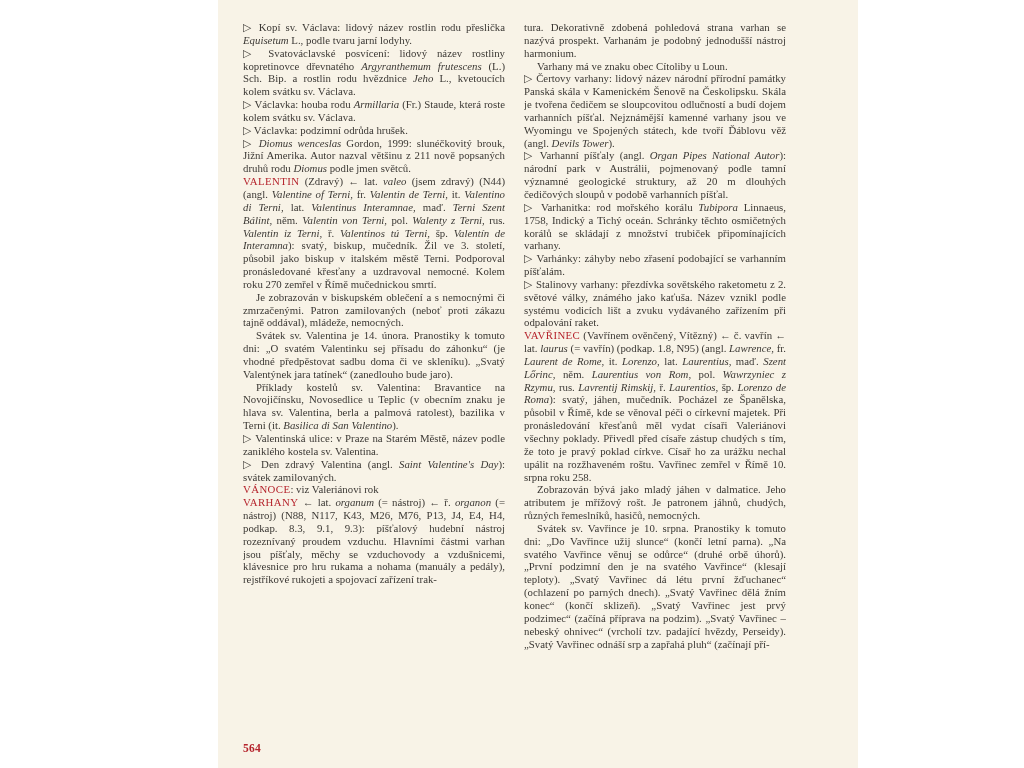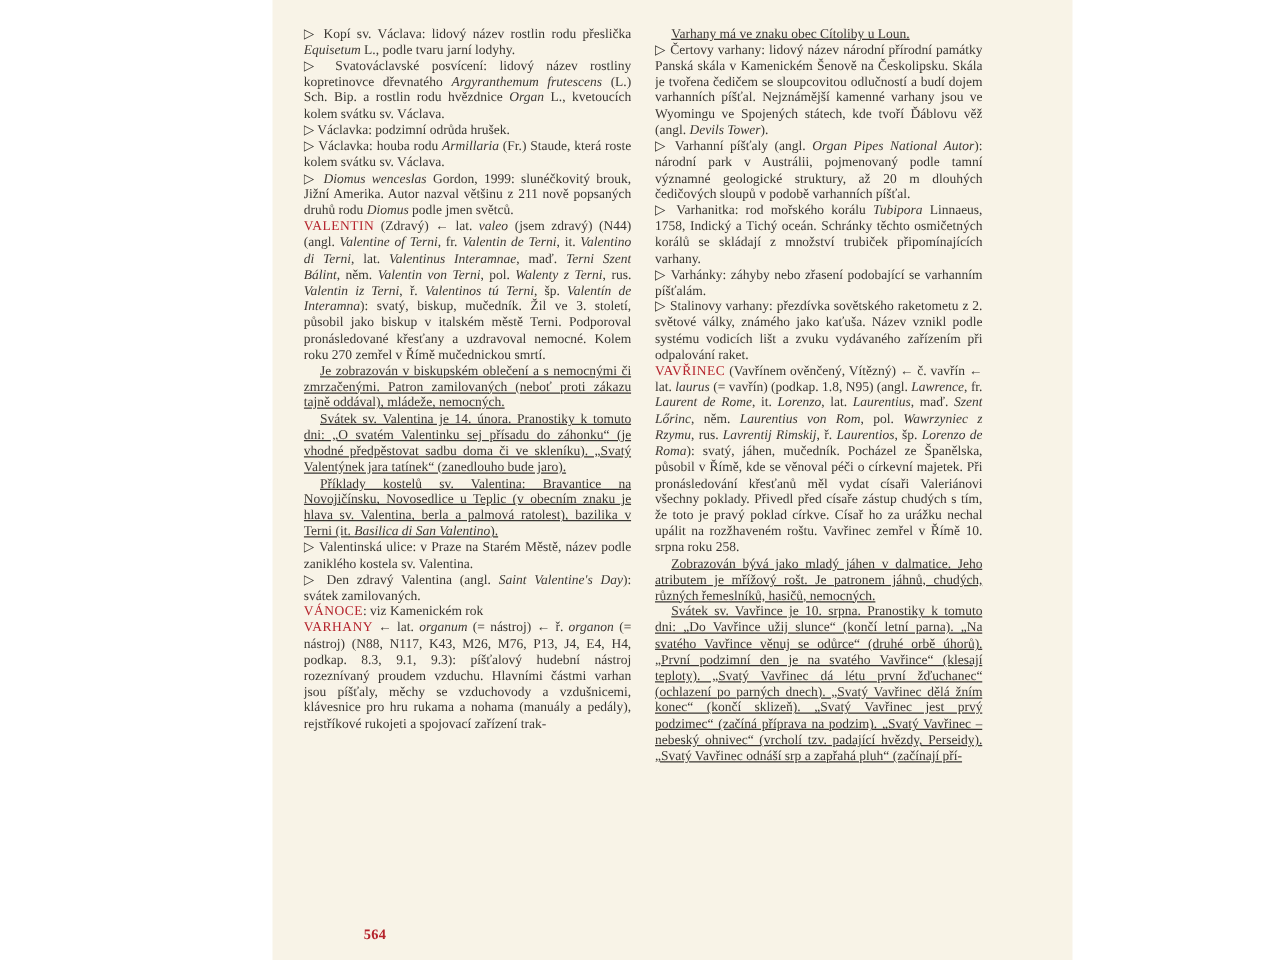--- a/index.html
+++ b/index.html
@@ -17,56 +17,57 @@
     position:absolute; left:25px; top:21px;
     display:flex; gap:19px;
   }
   .col {
     width:262px; height:722px; overflow:hidden;
     font-size:10.8px; line-height:12.85px;
     color:#3b3834;
     text-align:justify;
   }
   .para { margin:0; }
-  .para.indent { text-indent:13px;text-decoration:underline; }
+  .para.indent { text-indent:13px; }
   .run { }
   .italic { font-style:italic; }
   .headword { color:#b5232c; font-weight:normal; letter-spacing:0.4px; }
   .pagenum {
     position:absolute; left:25px; bottom:14px;
     color:#b5232c; font-weight:bold; font-size:11.5px;
     letter-spacing:0.3px;
   }
 </style>
 </head>
 <body>
 
 <div class="book-page" style="background: rgb(248, 243, 231);">
   <div class="content">
     <div class="col" style="color: rgb(59, 56, 52);">
         <p class="para"><span class="run">▷ Kopí sv. Václava: lidový název rostlin rodu přeslička </span><span class="run italic">Equisetum</span><span class="run"> L., podle tvaru jarní lodyhy.</span></p>
-        <p class="para"><span class="run">▷ Svatováclavské posvícení: lidový název rostliny kopretinovce dřevnatého </span><span class="run italic">Argyranthemum frutescens</span><span class="run"> (L.) Sch. Bip. a rostlin rodu hvězdnice </span><span class="run italic">Organ</span><span class="run"> L., kvetoucích kolem svátku sv. Václava.</span></p>
+        <p class="para"><span class="run">▷ Svatováclavské posvícení: lidový název rostliny kopretinovce dřevnatého </span><span class="run italic">Argyranthemum frutescens</span><span class="run"> (L.) Sch. Bip. a rostlin rodu hvězdnice </span><span class="run italic">Jeho</span><span class="run"> L., kvetoucích kolem svátku sv. Václava.</span></p>
+        <p class="para"><span class="run">▷ Václavka: houba rodu </span><span class="run italic">Armillaria</span><span class="run"> (Fr.) Staude, která roste kolem svátku sv. Václava.</span></p>
         <p class="para"><span class="run">▷ Václavka: podzimní odrůda hrušek.</span></p>
-        <p class="para"><span class="run">▷ Václavka: houba rodu </span><span class="run italic">Armillaria</span><span class="run"> (Fr.) Staude, která roste kolem svátku sv. Václava.</span></p>
         <p class="para"><span class="run">▷ </span><span class="run italic">Diomus wenceslas</span><span class="run"> Gordon, 1999: slunéčkovitý brouk, Jižní Amerika. Autor nazval většinu z 211 nově popsaných druhů rodu </span><span class="run italic">Diomus</span><span class="run"> podle jmen světců.</span></p>
         <p class="para"><span class="run headword" style="color: rgb(181, 35, 44);">VALENTIN</span><span class="run"> (Zdravý) ← lat. </span><span class="run italic">valeo</span><span class="run"> (jsem zdravý) (N44) (angl. </span><span class="run italic">Valentine of Terni</span><span class="run">, fr. </span><span class="run italic">Valentin de Terni</span><span class="run">, it. </span><span class="run italic">Valentino di Terni</span><span class="run">, lat. </span><span class="run italic">Valentinus Interamnae</span><span class="run">, maď. </span><span class="run italic">Terni Szent Bálint</span><span class="run">, něm. </span><span class="run italic">Valentin von Terni</span><span class="run">, pol. </span><span class="run italic">Walenty z Terni</span><span class="run">, rus. </span><span class="run italic">Valentin iz Terni</span><span class="run">, ř. </span><span class="run italic">Valentinos tú Terni</span><span class="run">, šp. </span><span class="run italic">Valentín de Interamna</span><span class="run">): svatý, biskup, mučedník. Žil ve 3. století, působil jako biskup v italském městě Terni. Podporoval pronásledované křesťany a uzdravoval nemocné. Kolem roku 270 zemřel v Římě mučednickou smrtí.</span></p>
         <p class="para indent"><span class="run">Je zobrazován v biskupském oblečení a s nemocnými či zmrzačenými. Patron zamilovaných (neboť proti zákazu tajně oddával), mládeže, nemocných.</span></p>
         <p class="para indent"><span class="run">Svátek sv. Valentina je 14. února. Pranostiky k tomuto dni: „O svatém Valentinku sej přísadu do záhonku“ (je vhodné předpěstovat sadbu doma či ve skleníku). „Svatý Valentýnek jara tatínek“ (zanedlouho bude jaro).</span></p>
         <p class="para indent"><span class="run">Příklady kostelů sv. Valentina: Bravantice na Novojičínsku, Novosedlice u Teplic (v obecním znaku je hlava sv. Valentina, berla a palmová ratolest), bazilika v Terni (it. </span><span class="run italic">Basilica di San Valentino</span><span class="run">).</span></p>
         <p class="para"><span class="run">▷ Valentinská ulice: v Praze na Starém Městě, název podle zaniklého kostela sv. Valentina.</span></p>
         <p class="para"><span class="run">▷ Den zdravý Valentina (angl. </span><span class="run italic">Saint Valentine's Day</span><span class="run">): svátek zamilovaných.</span></p>
-        <p class="para"><span class="run headword" style="color: rgb(181, 35, 44);">VÁNOCE</span><span class="run">: viz Kamenickém rok</span></p>
+        <p class="para"><span class="run headword" style="color: rgb(181, 35, 44);">VÁNOCE</span><span class="run">: viz Valeriánovi rok</span></p>
         <p class="para"><span class="run headword" style="color: rgb(181, 35, 44);">VARHANY</span><span class="run"> ← lat. </span><span class="run italic">organum</span><span class="run"> (= nástroj) ← ř. </span><span class="run italic">organon</span><span class="run"> (= nástroj) (N88, N117, K43, M26, M76, P13, J4, E4, H4, podkap. 8.3, 9.1, 9.3): píšťalový hudební nástroj rozeznívaný proudem vzduchu. Hlavními částmi varhan jsou píšťaly, měchy se vzduchovody a vzdušnicemi, klávesnice pro hru rukama a nohama (manuály a pedály), rejstříkové rukojeti a spojovací zařízení trak-</span></p>
       </div>
     <div class="col" style="color: rgb(59, 56, 52);">
+        <p class="para"><span class="run">tura. Dekorativně zdobená pohledová strana varhan se nazývá prospekt. Varhanám je podobný jednodušší nástroj harmonium.</span></p>
         <p class="para indent"><span class="run">Varhany má ve znaku obec Cítoliby u Loun.</span></p>
         <p class="para"><span class="run">▷ Čertovy varhany: lidový název národní přírodní památky Panská skála v Kamenickém Šenově na Českolipsku. Skála je tvořena čedičem se sloupcovitou odlučností a budí dojem varhanních píšťal. Nejznámější kamenné varhany jsou ve Wyomingu ve Spojených státech, kde tvoří Ďáblovu věž (angl. </span><span class="run italic">Devils Tower</span><span class="run">).</span></p>
         <p class="para"><span class="run">▷ Varhanní píšťaly (angl. </span><span class="run italic">Organ Pipes National Autor</span><span class="run">): národní park v Austrálii, pojmenovaný podle tamní významné geologické struktury, až 20 m dlouhých čedičových sloupů v podobě varhanních píšťal.</span></p>
         <p class="para"><span class="run">▷ Varhanitka: rod mořského korálu </span><span class="run italic">Tubipora</span><span class="run"> Linnaeus, 1758, Indický a Tichý oceán. Schránky těchto osmičetných korálů se skládají z množství trubiček připomínajících varhany.</span></p>
         <p class="para"><span class="run">▷ Varhánky: záhyby nebo zřasení podobající se varhanním píšťalám.</span></p>
         <p class="para"><span class="run">▷ Stalinovy varhany: přezdívka sovětského raketometu z 2. světové války, známého jako kaťuša. Název vznikl podle systému vodicích lišt a zvuku vydávaného zařízením při odpalování raket.</span></p>
         <p class="para"><span class="run headword" style="color: rgb(181, 35, 44);">VAVŘINEC</span><span class="run"> (Vavřínem ověnčený, Vítězný) ← č. vavřín ← lat. </span><span class="run italic">laurus</span><span class="run"> (= vavřín) (podkap. 1.8, N95) (angl. </span><span class="run italic">Lawrence</span><span class="run">, fr. </span><span class="run italic">Laurent de Rome</span><span class="run">, it. </span><span class="run italic">Lorenzo</span><span class="run">, lat. </span><span class="run italic">Laurentius</span><span class="run">, maď. </span><span class="run italic">Szent Lőrinc</span><span class="run">, něm. </span><span class="run italic">Laurentius von Rom</span><span class="run">, pol. </span><span class="run italic">Wawrzyniec z Rzymu</span><span class="run">, rus. </span><span class="run italic">Lavrentij Rimskij</span><span class="run">, ř. </span><span class="run italic">Laurentios</span><span class="run">, šp. </span><span class="run italic">Lorenzo de Roma</span><span class="run">): svatý, jáhen, mučedník. Pocházel ze Španělska, působil v Římě, kde se věnoval péči o církevní majetek. Při pronásledování křesťanů měl vydat císaři Valeriánovi všechny poklady. Přivedl před císaře zástup chudých s tím, že toto je pravý poklad církve. Císař ho za urážku nechal upálit na rozžhaveném roštu. Vavřinec zemřel v Římě 10. srpna roku 258.</span></p>
         <p class="para indent"><span class="run">Zobrazován bývá jako mladý jáhen v dalmatice. Jeho atributem je mřížový rošt. Je patronem jáhnů, chudých, různých řemeslníků, hasičů, nemocných.</span></p>
         <p class="para indent"><span class="run">Svátek sv. Vavřince je 10. srpna. Pranostiky k tomuto dni: „Do Vavřince užij slunce“ (končí letní parna). „Na svatého Vavřince věnuj se odůrce“ (druhé orbě úhorů). „První podzimní den je na svatého Vavřince“ (klesají teploty). „Svatý Vavřinec dá létu první žďuchanec“ (ochlazení po parných dnech). „Svatý Vavřinec dělá žním konec“ (končí sklizeň). „Svatý Vavřinec jest prvý podzimec“ (začíná příprava na podzim). „Svatý Vavřinec – nebeský ohnivec“ (vrcholí tzv. padající hvězdy, Perseidy). „Svatý Vavřinec odnáší srp a zapřahá pluh“ (začínají pří-</span></p>
       </div>
   </div>
-  <div class="pagenum" style="color: rgb(181, 35, 44); margin-left: 48px;">564</div>
+  <div class="pagenum" style="color: rgb(181, 35, 44);">564</div>
 </div>
 
 </body></html>

